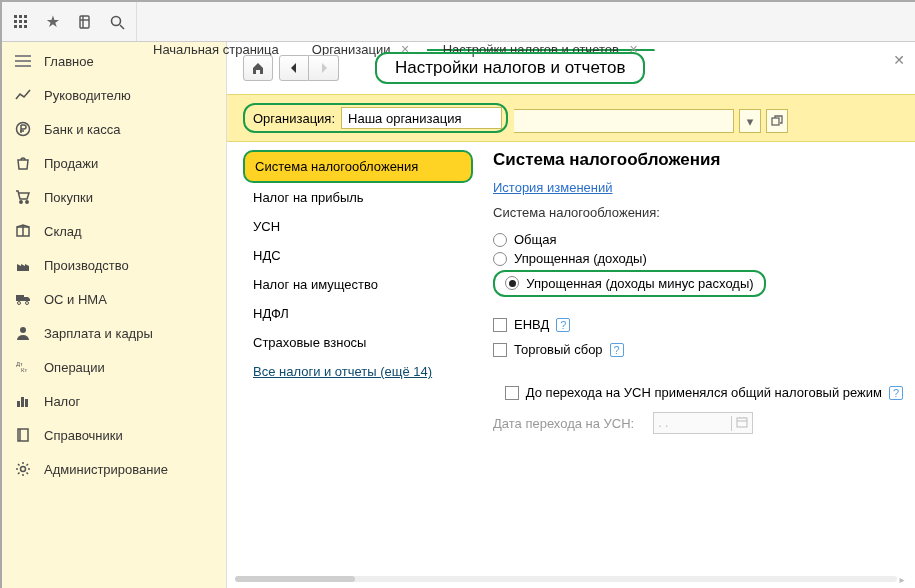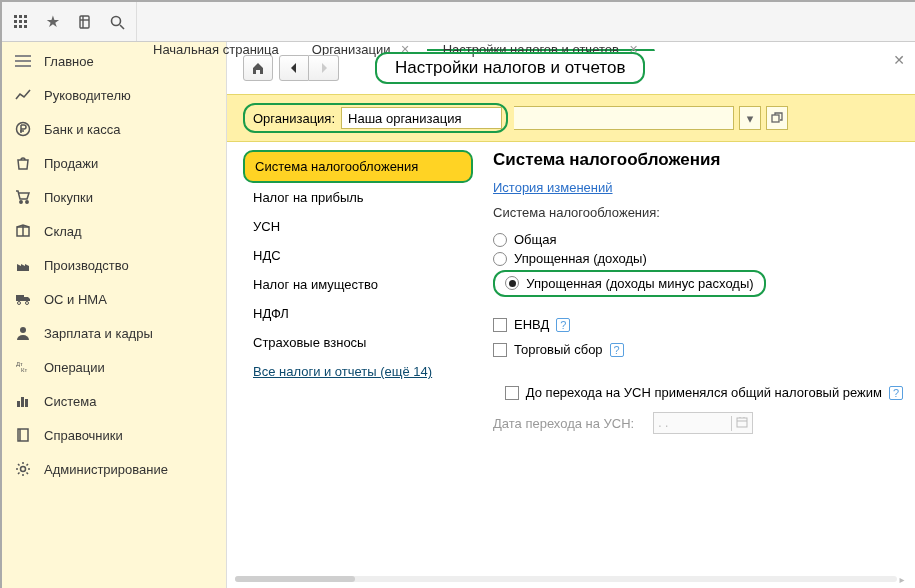--- a/index.html
+++ b/index.html
@@ -22,21 +22,21 @@
   .main { flex: 1; display: flex; flex-direction: column; position: relative; }
   .main-header { display: flex; align-items: center; padding: 10px 12px 10px 16px; gap: 6px; position: relative; }
   .btn { border: 1px solid #bbb; background: linear-gradient(#fff,#f0f0f0); border-radius: 3px; height: 26px; min-width: 30px; display: inline-flex; align-items: center; justify-content: center; cursor: pointer; font-size: 14px; color: #555; }
   .nav-group { display: inline-flex; }
   .nav-group .btn { border-radius: 0; }
   .nav-group .btn:first-child { border-radius: 3px 0 0 3px; }
   .nav-group .btn:last-child { border-radius: 0 3px 3px 0; border-left: none; }
   .page-title { font-size: 17px; padding: 4px 18px; border: 2px solid #1a9c4a; border-radius: 12px; margin-left: 30px; }
   .close-x { position: absolute; right: 10px; top: 10px; color: #888; cursor: pointer; font-size: 14px; }
 
-  .org-bar { background: #fff1a8; border-top: 1px solid #e6d76a; border-bottom: 1px solid #e6d76a; padding: 8px 16px; display: flex; align-items: center; gap: 6px; }
+  .org-bar { background: #fff1a8; border-top: 1px solid #e6d76a; border-bottom: 1px solid #e6d76a; padding: 8px 16px; display: flex; align-items: flex-end; gap: 6px; }
   .org-pill { display: flex; align-items: center; border: 2px solid #1a9c4a; border-radius: 12px; padding: 2px 4px 2px 8px; gap: 6px; background: #fff1a8; }
   .org-input { border: 1px solid #c9ba5a; background: #fff; padding: 3px 6px; width: 161px; height: 22px; font-size: 13px; }
   .org-ext { border: 1px solid #c9ba5a; background: #fffde8; height: 24px; }
   .org-ext.long { width: 220px; border-left: none; }
   .mini-btn { border: 1px solid #c9ba5a; background: #fffde8; width: 22px; height: 24px; display: flex; align-items: center; justify-content: center; cursor: pointer; margin-left: -1px; color: #666; }
 
   .settings-body { display: flex; flex: 1; padding: 8px 12px 12px 16px; gap: 20px; }
   .left-list { width: 230px; display: flex; flex-direction: column; gap: 0; }
   .ll-item { padding: 7px 10px; cursor: pointer; }
   .ll-item.selected { background: #ffd324; border: 2px solid #1a9c4a; border-radius: 10px; }
@@ -204,21 +204,21 @@
         <span>Операции</span>
       </div>
     <div class="sb-item">
         <span class="sb-icon">
           <svg width="16" height="16" viewBox="0 0 16 16" fill="#555">
             <rect x="2" y="8" width="3" height="6"></rect>
             <rect x="6" y="4" width="3" height="10"></rect>
             <rect x="10" y="6" width="3" height="8"></rect>
           </svg>
         </span>
-        <span>Система</span>
+        <span>Налог</span>
       </div>
     <div class="sb-item">
         <span class="sb-icon">
           <svg width="16" height="16" viewBox="0 0 16 16" fill="none" stroke="#555" stroke-width="1.5">
             <rect x="3" y="2" width="10" height="12"></rect>
             <path d="M5 2 v12"></path>
           </svg>
         </span>
         <span>Справочники</span>
       </div>

